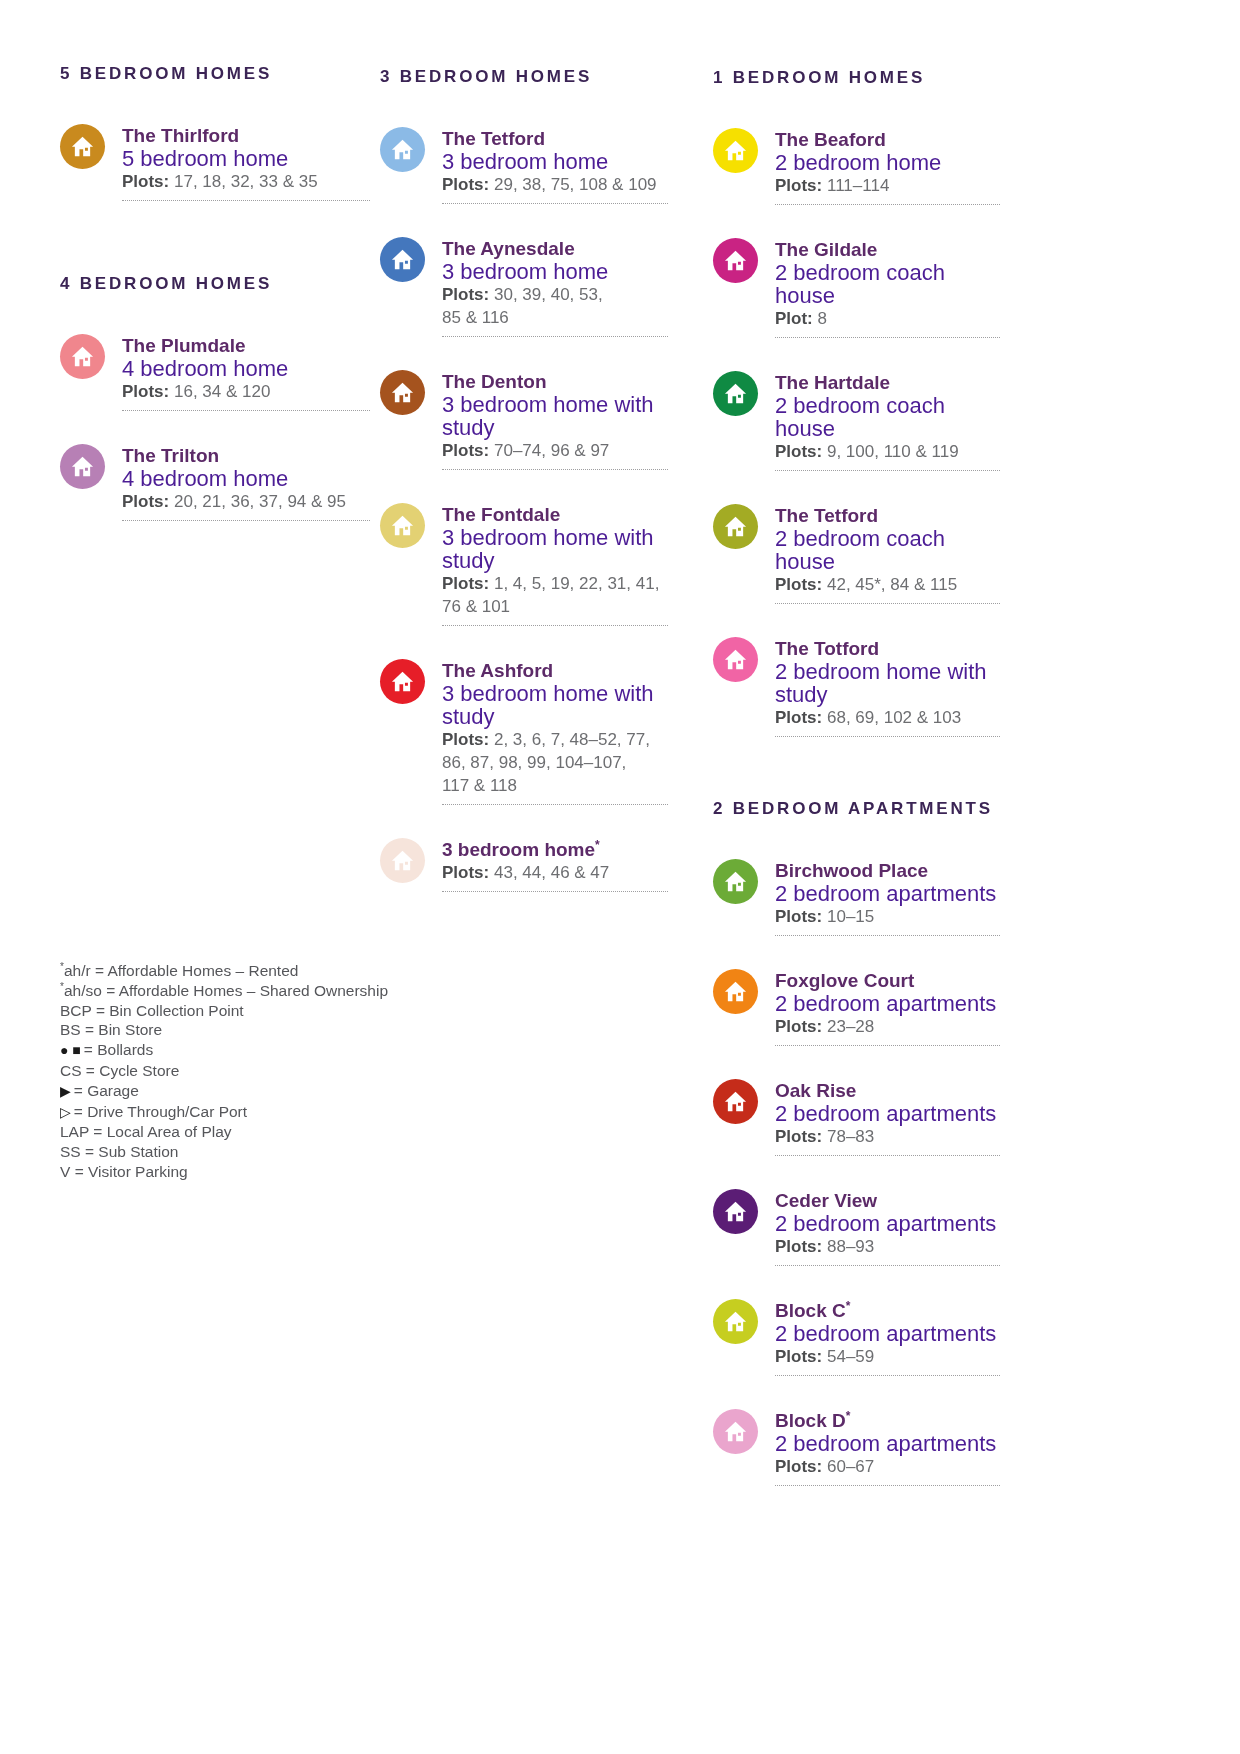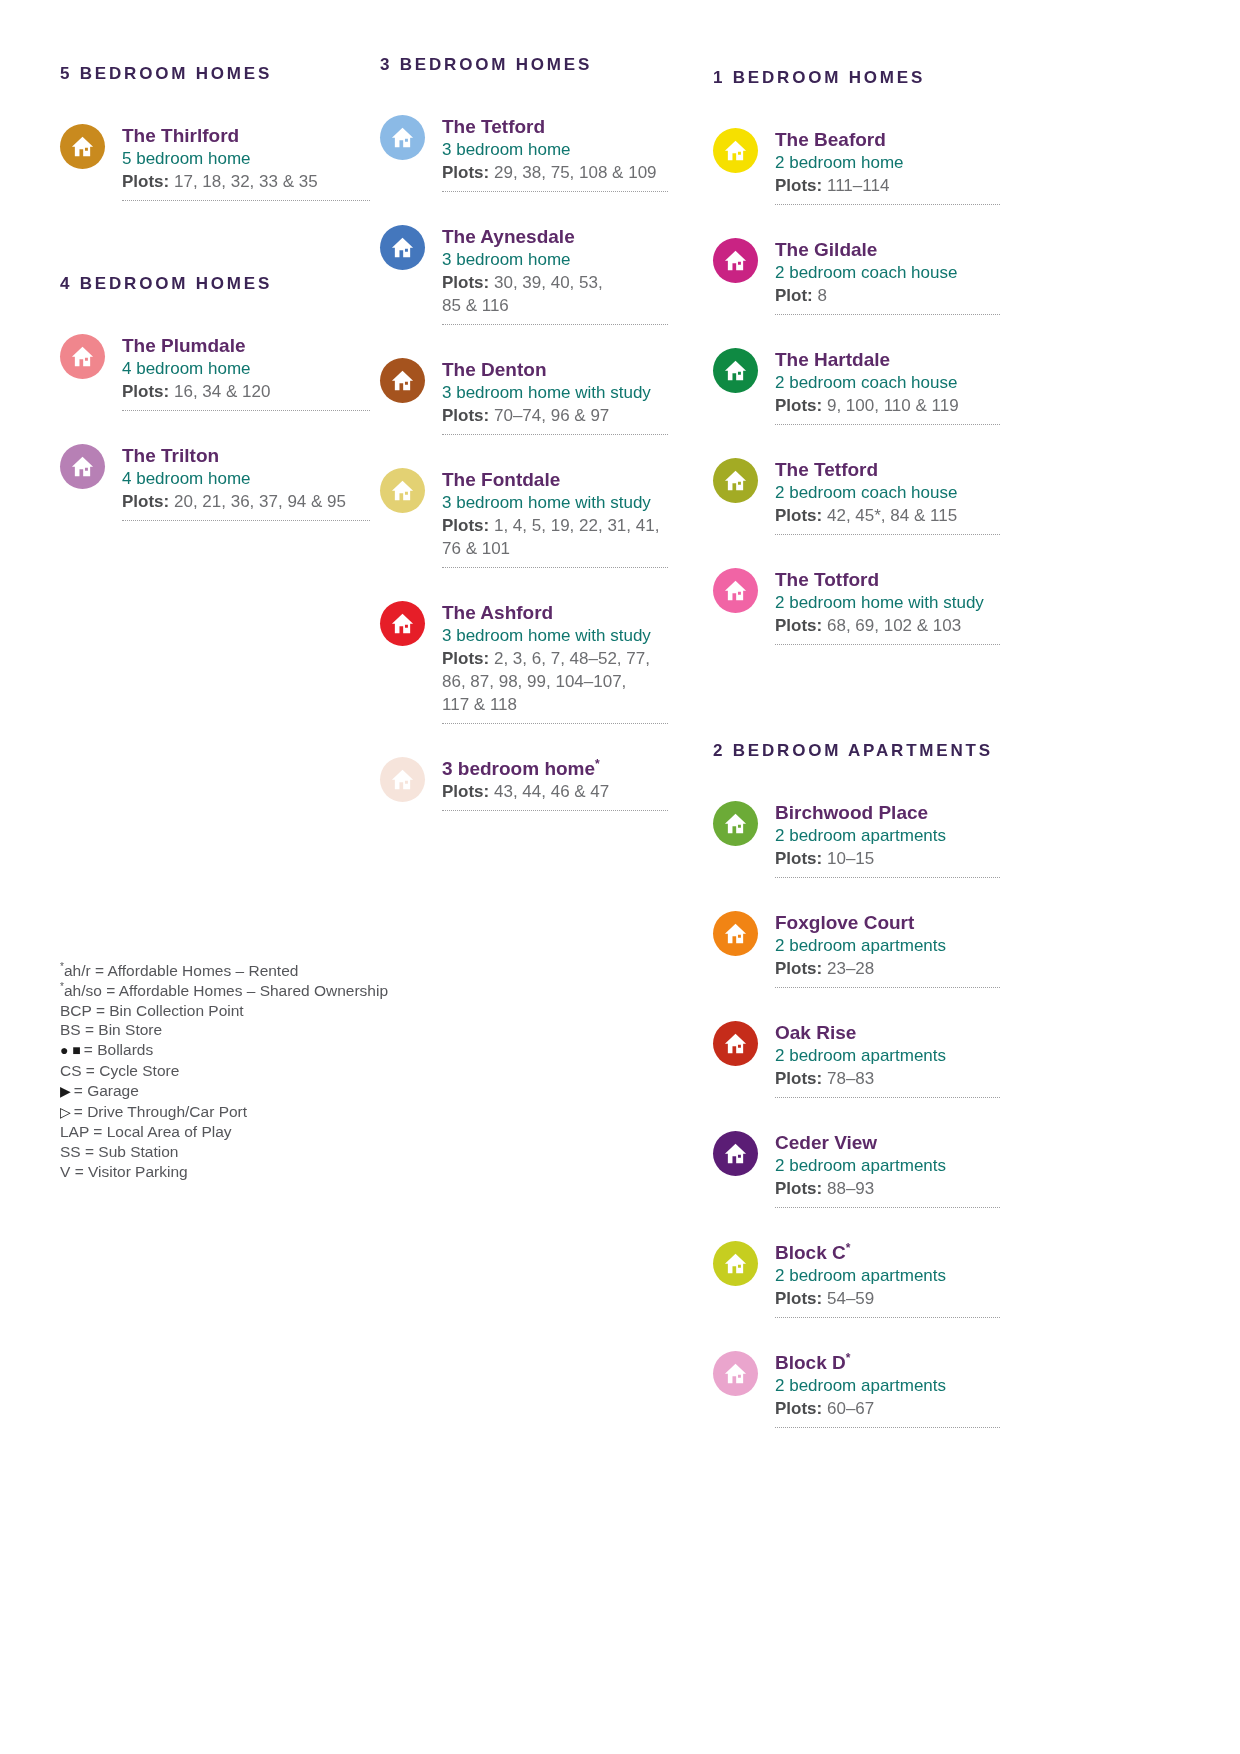--- a/index.html
+++ b/index.html
@@ -5,45 +5,45 @@
   html, body { margin: 0; padding: 0; background: #ffffff; }
   body {
     width: 1240px; height: 1754px; position: relative;
     font-family: "Liberation Sans", sans-serif;
     -webkit-font-smoothing: antialiased;
   }
   .page { position: absolute; inset: 0; background: #ffffff; }
 
   .col { position: absolute; }
   .col-1 { left: 60px;  top: 63px; width: 310px; }
-  .col-2 { left: 380px; top: 54px; width: 288px; }
+  .col-2 { left: 380px; top: 66px; width: 288px; }
   .col-3 { left: 713px; top: 67px; width: 287px; }
 
   .section-title {
     font-size: 17px; font-weight: 700; color: #3b2455;
     letter-spacing: 2.8px; line-height: 21px;
     margin: 0 0 40px 0; white-space: nowrap;
   }
   .section { margin: 0; }
   .section-extra-gap-1 { margin-top: 72px; }
-  .section-extra-gap-2 { margin-top: 95px; }
+  .section-extra-gap-2 { margin-top: 61px; }
 
   .entry { display: flex; align-items: flex-start; margin: 0 0 33px 0; }
   .icon-circle {
     flex: 0 0 45px; width: 45px; height: 45px; border-radius: 50%;
     display: flex; align-items: center; justify-content: center;
   }
   .house-glyph { width: 27px; height: 27px; fill: #ffffff; display: block; }
   .entry-text {
     flex: 1 1 auto; margin-left: 17px; min-height: 45px;
     border-bottom: 1px dotted #9f9fa1; padding-bottom: 7px;
   }
   .entry-title { font-size: 19px; font-weight: 700; color: #5c2a68; line-height: 23px; }
   .entry-sup { font-size: 12px; vertical-align: super; line-height: 0; }
-  .entry-desc { font-size: 17px; color: #0f766e; line-height: 23px; }
+  .entry-desc { font-size: 22px; color: #4c1d95; line-height: 23px; }
   .entry-plots { font-size: 17px; color: #6d6e71; line-height: 23px; }
   .plots-label { font-weight: 700; color: #4b4c4e; }
   .plots-values { white-space: pre-wrap; }
 
   .legend {
     position: absolute; left: 60px; top: 961px; width: 420px;
     font-size: 15.5px; color: #55565a; line-height: 19.8px;
   }
   .legend-line { white-space: nowrap; }
   .legend-sup { font-size: 10px; vertical-align: super; line-height: 0; }

